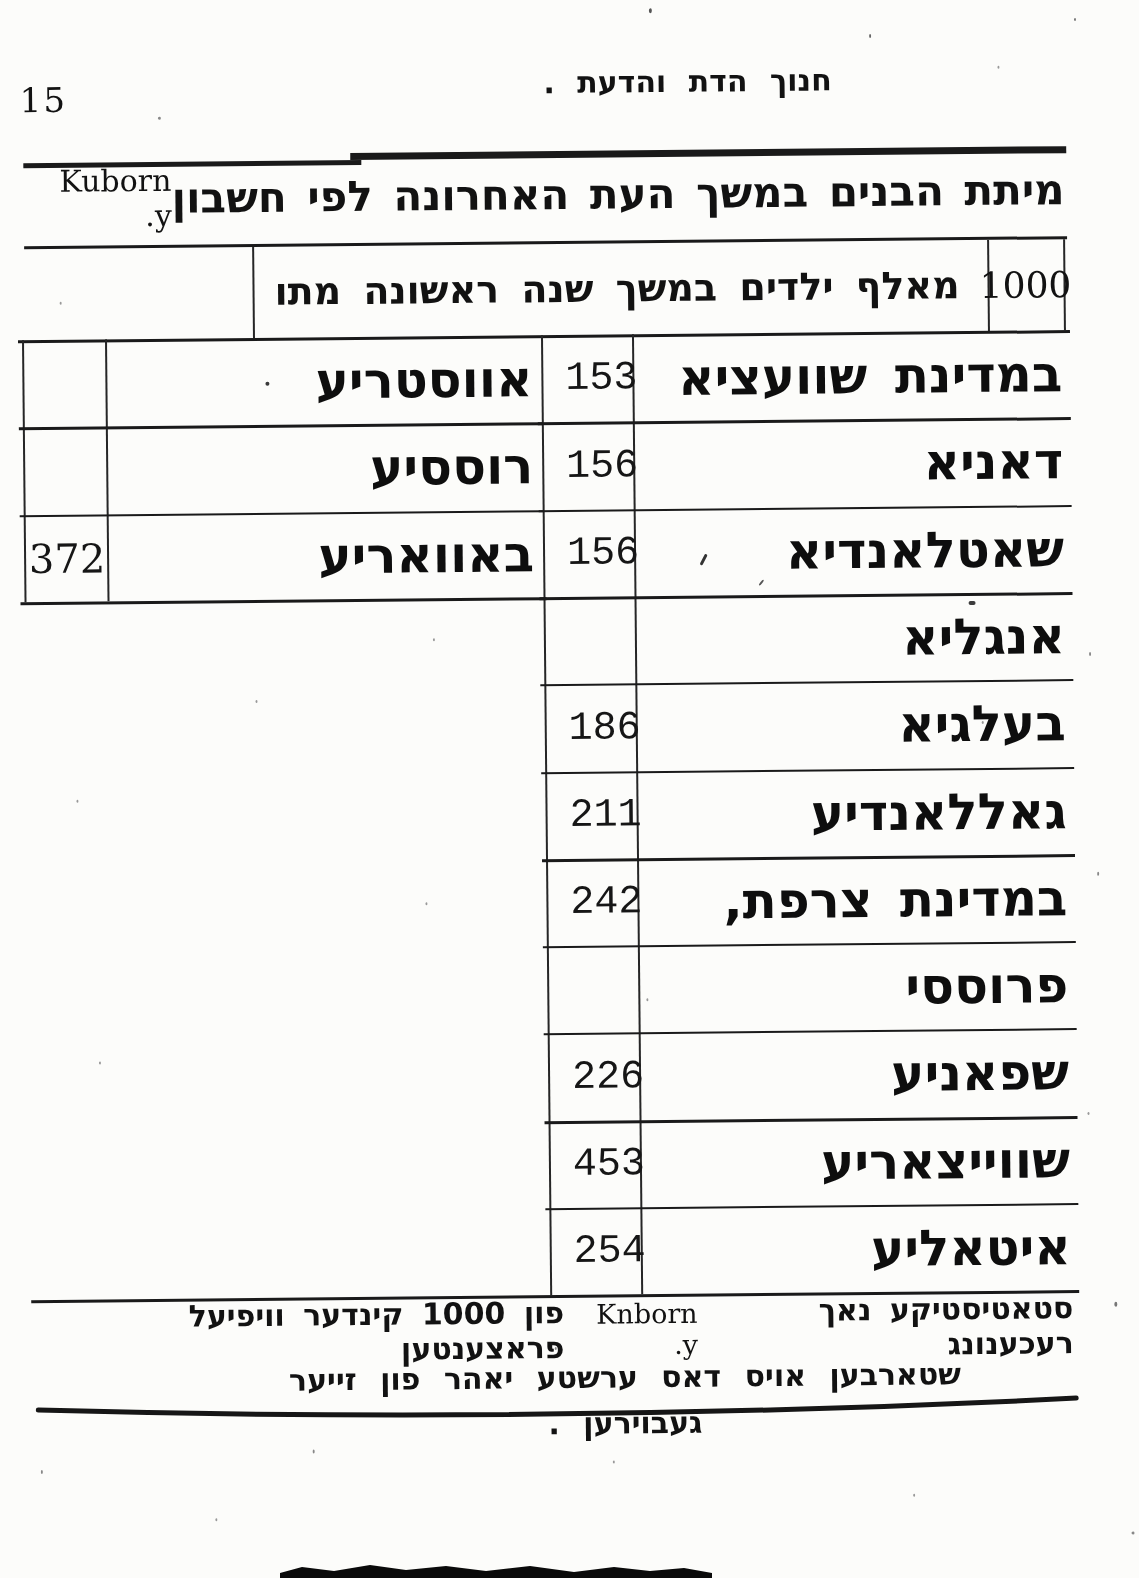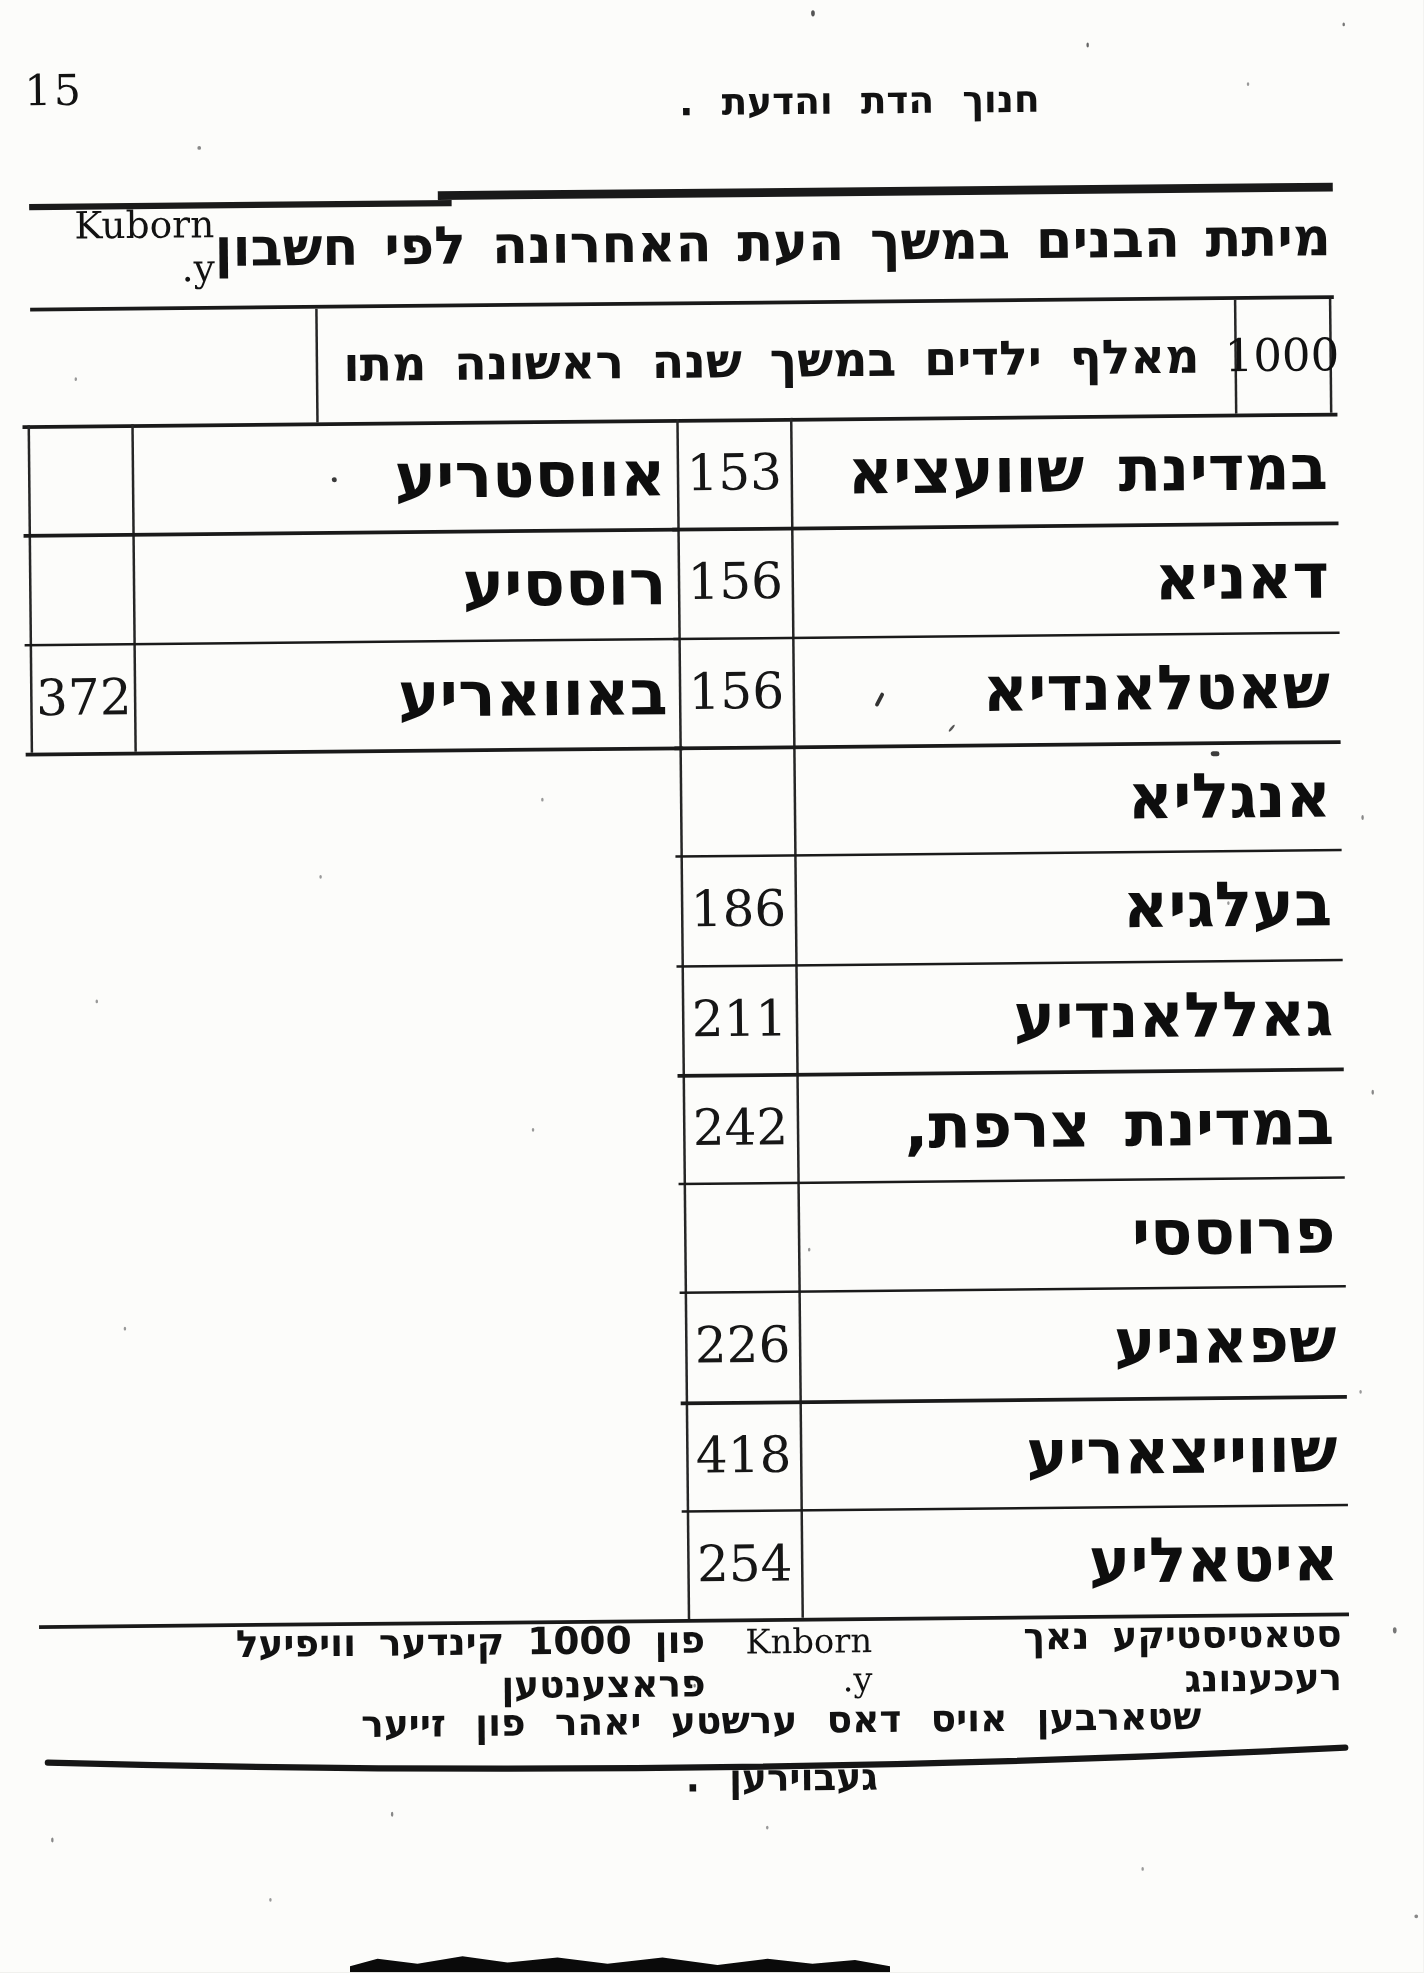--- a/index.html
+++ b/index.html
@@ -15,21 +15,21 @@
   .rot{
     position:absolute;left:0;top:0;width:1139px;height:1578px;
     transform:rotate(-0.55deg);
     transform-origin:40px 340px;
   }
   .hline{position:absolute;background:#1a1a1a;}
   .vline{position:absolute;background:#262626;width:2px;}
   .heb{font-family:"DejaVu Sans", sans-serif;font-weight:bold;color:#121212;}
   .lat{font-family:"DejaVu Serif", serif;color:#121212;}
 
-  .pagenum{left:22px;top:53px;font-size:34px;letter-spacing:2px;}
+  .pagenum{left:22px;top:80px;font-size:34px;letter-spacing:2px;}
   .runhead{
     left:430px;top:70px;width:520px;height:40px;
     direction:rtl;text-align:center;
     font-size:30px;word-spacing:12px;
   }
 
   .titlerow{
     left:78px;top:168px;width:988px;height:62px;
     direction:rtl;display:flex;justify-content:space-between;align-items:center;
   }
@@ -47,21 +47,21 @@
     font-size:36px;
   }
 
   .rrow{position:absolute;left:540px;width:532px;}
   .lrow{position:absolute;left:18px;width:524px;}
   .cellnum{
     position:absolute;top:0;bottom:0;
     display:flex;align-items:center;justify-content:center;
     font-family:"DejaVu Serif", serif;font-size:40px;color:#161616;
   }
-  .rrow .cellnum{left:4px;width:86px;}
+  .rrow .cellnum{left:18px;width:86px;font-family:Liberation Mono, monospace;}
   .lrow .cellnum{left:6px;width:82px;}
   .cellname{
     position:absolute;top:0;bottom:0;
     direction:rtl;display:flex;align-items:center;justify-content:flex-start;
     font-family:"DejaVu Sans", sans-serif;font-weight:bold;
     font-size:50px;color:#0e0e0e;white-space:nowrap;word-spacing:10px;
   }
   .rrow .cellname{left:100px;right:10px;}
   .lrow .cellname{left:92px;right:10px;}
 
@@ -138,21 +138,21 @@
       <div class="cellname">במדינת צרפת,</div>
     </div>
     <div class="rrow" style="top:951px;height:87px;">
       <div class="cellname">פרוססי</div>
     </div>
     <div class="rrow" style="top:1038px;height:88px;">
       <div class="cellnum">226</div>
       <div class="cellname">שפאניע</div>
     </div>
     <div class="rrow" style="top:1126px;height:87px;">
-      <div class="cellnum">418</div>
+      <div class="cellnum">453</div>
       <div class="cellname">שווייצאריע</div>
     </div>
     <div class="rrow" style="top:1213px;height:87px;">
       <div class="cellnum">254</div>
       <div class="cellname">איטאליע</div>
     </div>
 
     <div class="hline" style="left:537px;top:427px;width:533px;height:3px;"></div>
     <div class="hline" style="left:537px;top:515px;width:533px;height:2px;"></div>
     <div class="hline" style="left:537px;top:602px;width:533px;height:3px;"></div>

